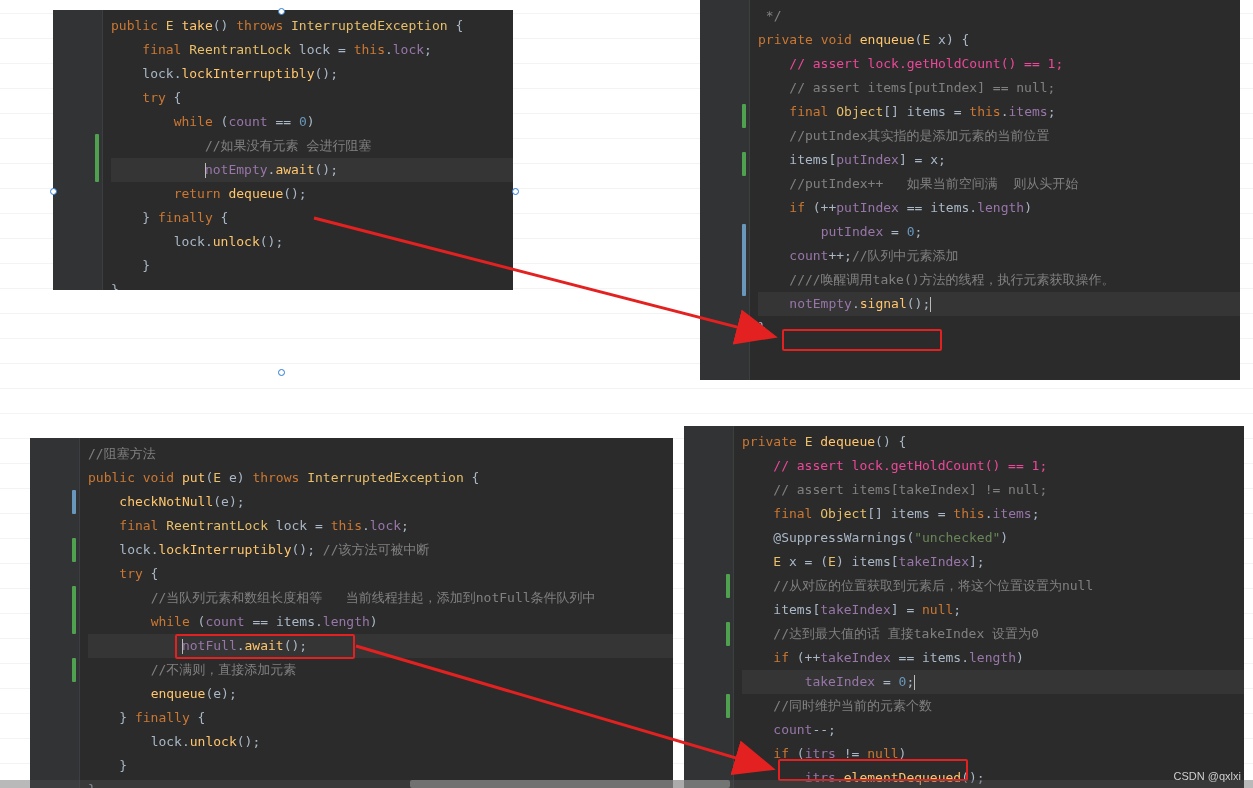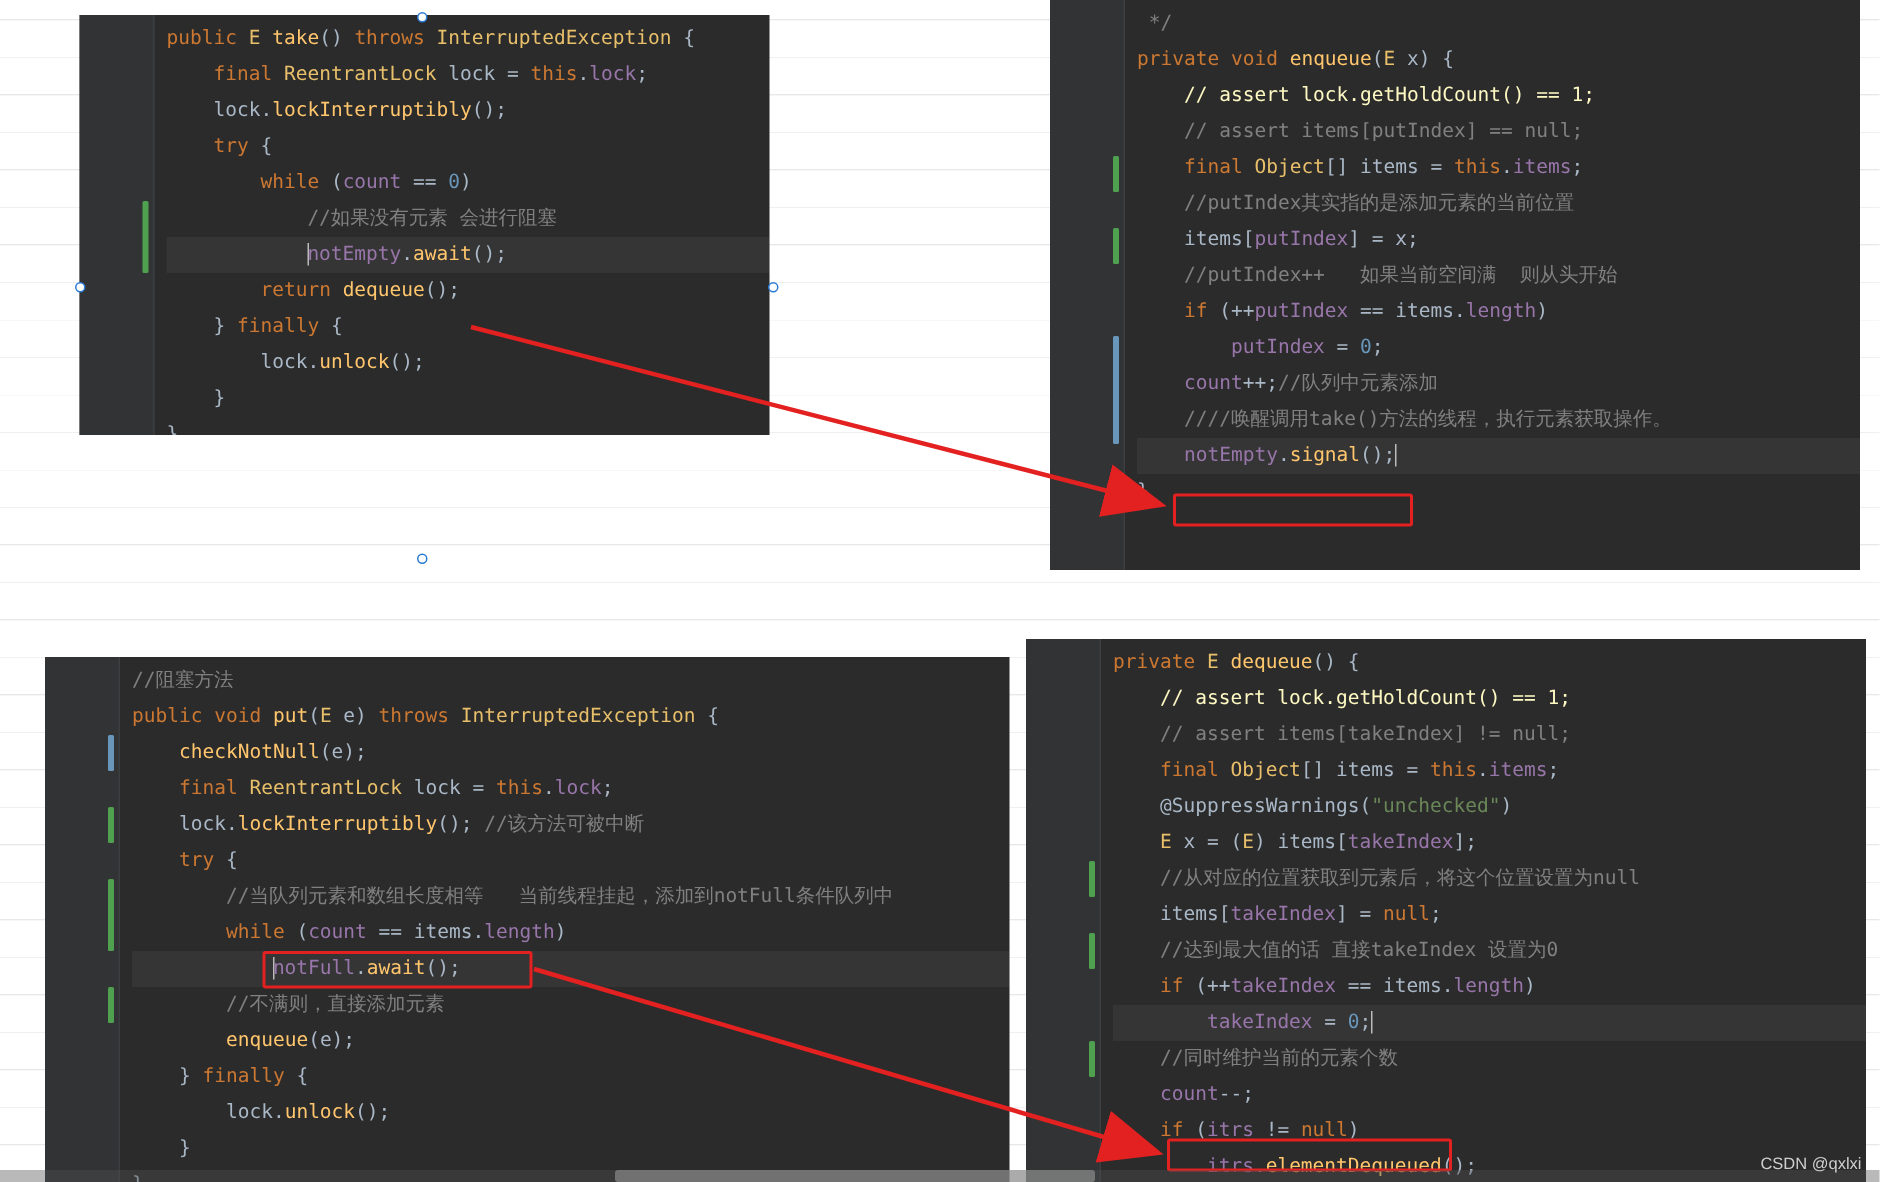--- a/index.html
+++ b/index.html
@@ -36,21 +36,21 @@
   }
   .ln { display: block; height: 24px; }
   .kw   { color: #cc7832; }
   .type { color: #e8bf6a; }
   .id   { color: #a9b7c6; }
   .fn   { color: #ffc66d; }
   .fld  { color: #9876aa; }
   .str  { color: #6a8759; }
   .num  { color: #6897bb; }
   .cmt  { color: #808080; }
-  .cmtb { color: #fef9c3; font-style: normal; }
+  .cmtb { color: #ec4899; font-style: normal; }
   .op   { color: #a9b7c6; }
 
   .hl { background: rgba(255,255,255,0.05); display: inline-block; width: 100%; }
   .cursor { display:inline-block; width:1px; height:15px; background:#bbbbbb; vertical-align:middle; margin-right:-1px; }
 
   .redbox {
     border: 2px solid #e32121;
     position: absolute;
     border-radius: 2px;
   }

